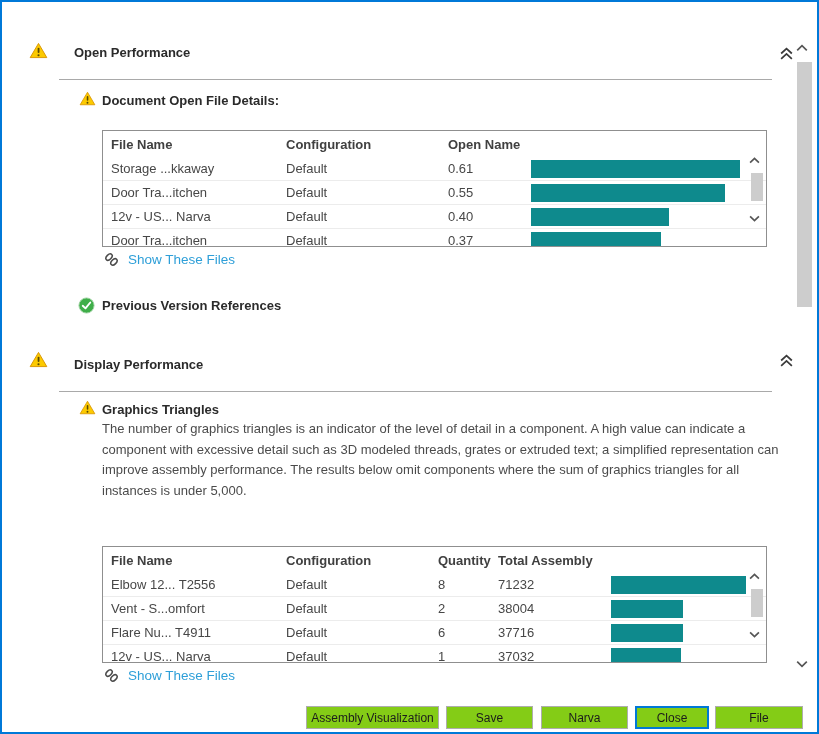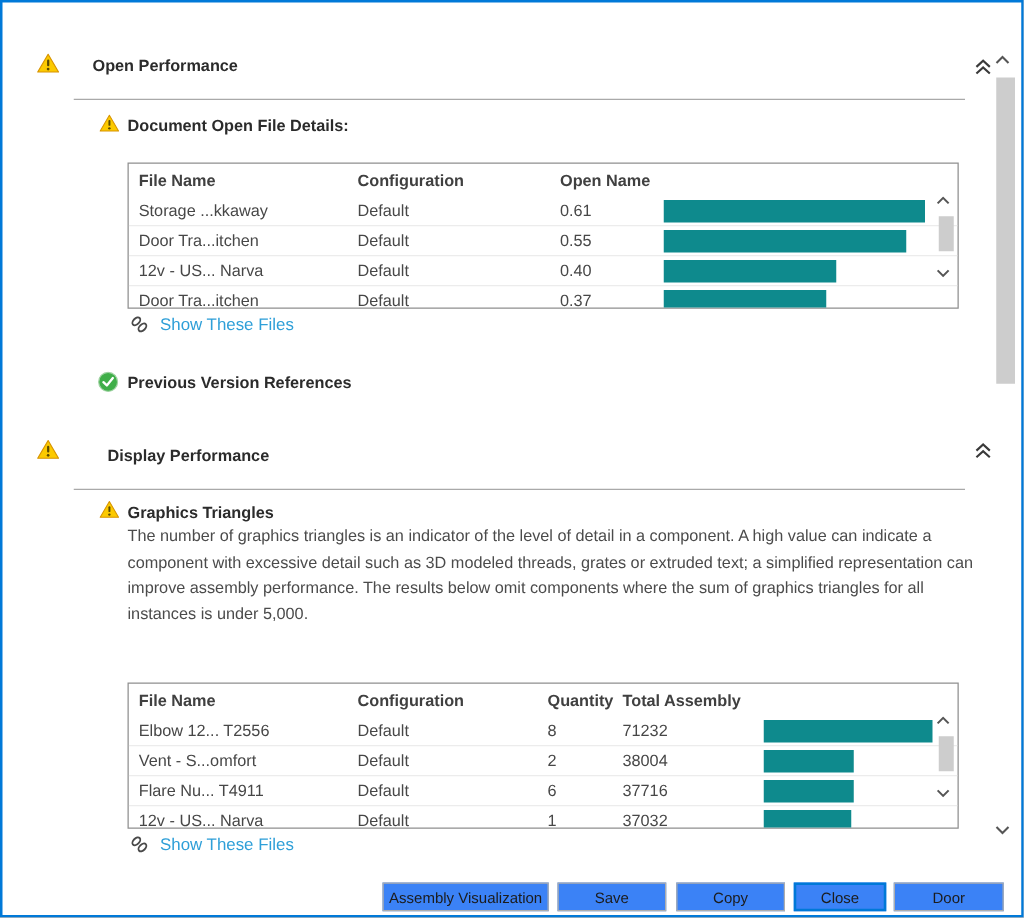--- a/index.html
+++ b/index.html
@@ -25,21 +25,21 @@
   .thead span{position:absolute;top:6px;font-weight:bold;color:#404040;white-space:nowrap;}
   .trow{position:relative;height:24px;border-bottom:1px solid #ececec;}
   .trow .cell{position:absolute;top:4px;color:#474747;white-space:nowrap;}
   .bar{position:absolute;top:3px;height:18px;background:#0e8a8d;}
   .tscroll{position:absolute;right:1px;top:26px;width:16px;height:72px;}
   .tscroll .sb-up{position:absolute;top:0;left:0;width:16px;height:14px;text-align:center;}
   .tscroll .sb-dn{position:absolute;bottom:0;left:0;width:16px;height:14px;text-align:center;}
   .tscroll .sb-thumb{position:absolute;top:16px;left:2px;width:12px;height:28px;background:#cdcdcd;}
   .link-row{position:absolute;display:flex;align-items:center;gap:9px;justify-content:center;}
   .link-text{color:#2e9fd8;font-size:13.5px;white-space:nowrap;cursor:pointer;}
-  .btn{position:absolute;top:704px;height:23px;background:#3b82f6;border:1px solid #adadad;
+  .btn{position:absolute;top:704px;height:23px;background:#84cc16;border:1px solid #adadad;
     font-family:"Liberation Sans",sans-serif;font-size:12px;color:#1c1c1c;text-align:center;padding:0;}
   .btn-default{border:2px solid #0078d7;}
   .mscroll-up{position:absolute;left:794px;top:42px;width:16px;height:16px;text-align:center;}
   .mscroll-thumb{position:absolute;left:795px;top:60px;width:15px;height:245px;background:#cdcdcd;}
   .mscroll-dn{position:absolute;left:794px;top:658px;width:16px;height:16px;text-align:center;}
   svg{display:block;}
 </style>
 </head>
 <body>
 
@@ -136,21 +136,21 @@
   </span>
   <span class="sub-title" style="left:100px;top:296px;">Previous Version References</span>
 
   <span class="warn-icon" style="left:27px;top:349px;">
     <svg viewBox="0 0 20 18" width="19" height="17">
       <path d="M10 1.5 L18.8 16.5 H1.2 Z" fill="#fcca00" stroke="#d89400" stroke-width="1" stroke-linejoin="round"></path>
       <rect x="9.1" y="6" width="1.9" height="5.6" rx="0.9" fill="#5a4a00"></rect>
       <circle cx="10" cy="14" r="1.15" fill="#5a4a00"></circle>
     </svg>
   </span>
-  <span class="sec-title" style="left:84px;top:355px;">Display Performance</span>
+  <span class="sec-title" style="left:72px;top:355px;">Display Performance</span>
   <span class="collapse" style="left:777px;top:351px;">
     <svg viewBox="0 0 14 14" width="15" height="15" fill="none" stroke="#3a3a3a" stroke-width="1.6">
       <path d="M2 7 L7 2.4 L12 7"></path>
         <path d="M2 12 L7 7.4 L12 12"></path>
     </svg>
   </span>
   <div class="sep" style="left:57px;top:389px;width:713px;"></div>
 
   <span class="warn-icon" style="left:77px;top:398px;">
     <svg viewBox="0 0 20 18" width="17" height="15">
@@ -220,23 +220,23 @@
       <svg viewBox="0 0 16 16" width="15" height="15" fill="none" stroke="#4a4a4a" stroke-width="1.6">
         <ellipse cx="5.4" cy="5.4" rx="4" ry="2.5" transform="rotate(-45 5.4 5.4)"></ellipse>
         <ellipse cx="10.6" cy="10.6" rx="4" ry="2.5" transform="rotate(-45 10.6 10.6)"></ellipse>
       </svg>
     </span>
     <span class="link-text">Show These Files</span>
   </div>
 
   <button class="btn" style="left:304px;width:133px;">Assembly Visualization</button>
   <button class="btn" style="left:444px;width:87px;">Save</button>
-  <button class="btn" style="left:539px;width:87px;">Copy</button>
+  <button class="btn" style="left:539px;width:87px;">Narva</button>
   <button class="btn btn-default" style="left:633px;width:74px;">Close</button>
-  <button class="btn" style="left:713px;width:88px;">Door</button>
+  <button class="btn" style="left:713px;width:88px;">File</button>
 
   <span class="mscroll-up">
     <svg viewBox="0 0 10 6" width="12" height="8" fill="none" stroke="#555" stroke-width="1.4">
         <path d="M1 5 L5 1 L9 5"></path>
       </svg>
   </span>
   <span class="mscroll-thumb"></span>
   <span class="mscroll-dn">
     <svg viewBox="0 0 10 6" width="12" height="8" fill="none" stroke="#555" stroke-width="1.4">
         <path d="M1 1 L5 5 L9 1"></path>

